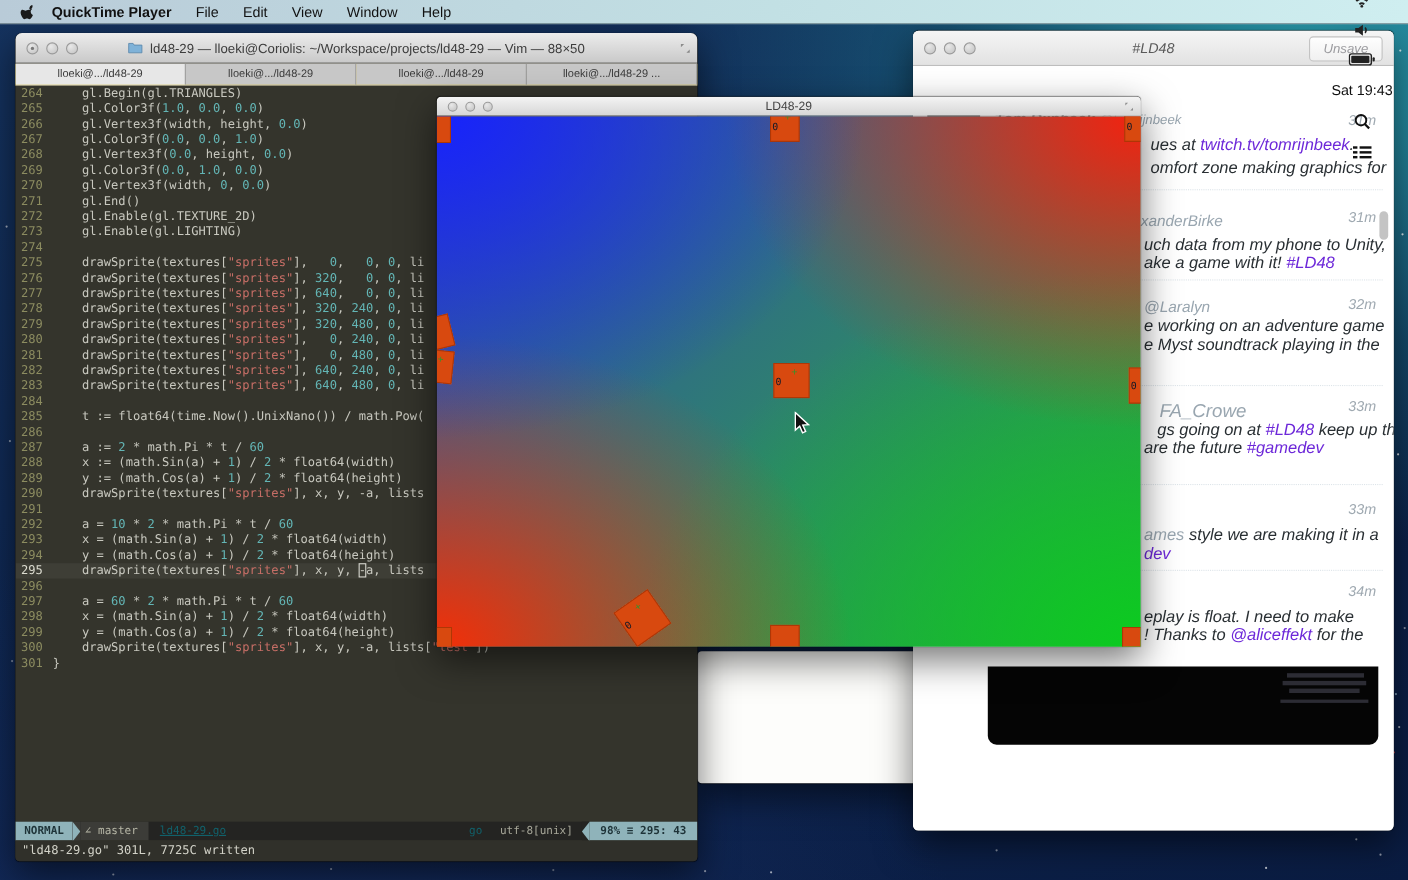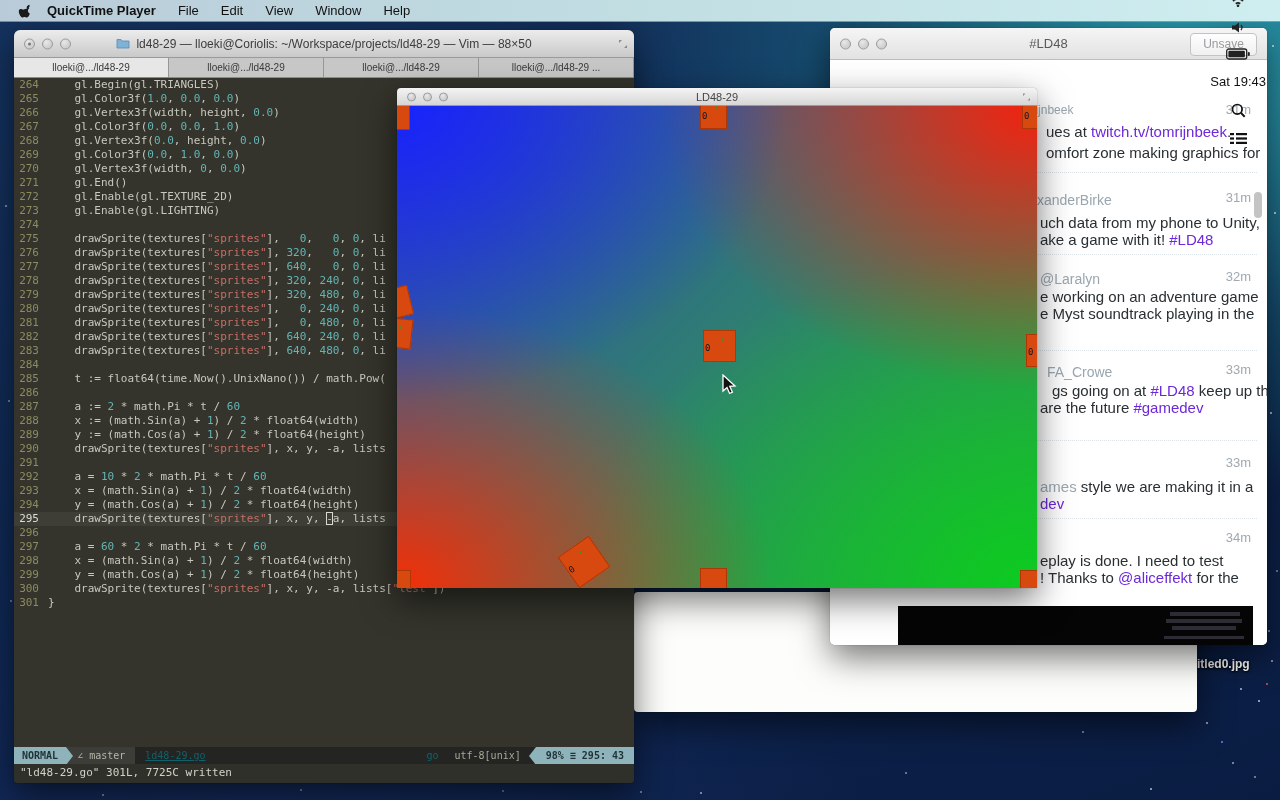--- a/index.html
+++ b/index.html
@@ -52,21 +52,21 @@
   .lights { position:absolute; left:10px; top:50%; transform:translateY(-50%); display:flex; gap:7px; }
   .light { width:11px; height:11px; border-radius:50%; border:1px solid #9a9a9a;
     background:radial-gradient(circle at 35% 30%, #e8e8e8, #c2c2c2); position:relative; }
   .light .dot { position:absolute; left:3px; top:3px; width:3px; height:3px; border-radius:50%; background:#777; }
   .fs-icon { position:absolute; right:6px; top:50%; transform:translateY(-50%); opacity:.6; }
 
   
   .preview-window { left:634px; top:592px; width:563px; height:120px; background:#fdfdfb; border-radius:4px; z-index:2; }
 
   
-  .twitter-window { left:830px; top:28px; width:437px; height:617px; border-radius:5px; background:#fff; z-index:3; overflow:hidden; }
+  .twitter-window { left:830px; top:28px; width:437px; height:727px; border-radius:5px; background:#fff; z-index:3; overflow:hidden;font-style:italic; }
   .tw-titlebar { height:32px; background:linear-gradient(#f5f5f5,#e2e2e2); border-bottom:1px solid #bdbdbd;
     display:flex; align-items:center; justify-content:center; position:relative; }
   .tw-title { font-size:13px; color:#5a5a5a; }
   .unsave-btn { position:absolute; right:10px; top:5px; width:67px; height:23px; border:1px solid #c3c3c3; border-radius:4px;
     background:linear-gradient(#fefefe,#f0f0f0); color:#9b9b9f; font-size:12px; text-align:center; line-height:21px; }
   .tweets { position:absolute; left:0; top:32px; right:0; bottom:0; background:#fff; }
   .tweet { position:absolute; left:0; width:100%; }
   .tw-sep { position:absolute; left:10px; right:10px; border-top:1px dotted #dde4e9; }
   .tw-avatar { position:absolute; width:48px; height:48px; border-radius:4px;
     background:radial-gradient(circle at 40% 35%, #2c2c2c, #101010); }
@@ -169,33 +169,33 @@
           <div class="tw-line" style="left: 210px; top: 24px;"><span>uch data from my phone to Unity,</span></div>
           <div class="tw-line" style="left: 210px; top: 41px;"><span>ake a game with it! </span><span class="tw-link">#LD48</span></div>
         </div>
         <div class="tweet" style="top: 209px;">
           <span class="tw-handle" style="position: absolute; left: 210px; top: 2px; font-size: 14px;">@Laralyn</span>
           <span class="tw-time" style="top: 0px;">32m</span>
           <div class="tw-line" style="left: 210px; top: 19px;"><span>e working on an adventure game</span></div>
           <div class="tw-line" style="left: 210px; top: 36px;"><span>e Myst soundtrack playing in the</span></div>
         </div>
         <div class="tweet" style="top: 302px;">
-          <span class="tw-handle" style="position: absolute; left: 217px; top: 2px; font-size: 14px;">FA_Crowe</span>
+          <span class="tw-handle" style="position: absolute; left: 224px; top: 2px; font-size: 17px;">FA_Crowe</span>
           <span class="tw-time" style="top: 0px;">33m</span>
           <div class="tw-line" style="left: 222px; top: 20px;"><span>gs going on at </span><span class="tw-link">#LD48</span><span> keep up the</span></div>
           <div class="tw-line" style="left: 210px; top: 37px;"><span>are the future </span><span class="tw-link">#gamedev</span></div>
         </div>
         <div class="tweet" style="top: 395px;">
           <span class="tw-time" style="top: 0px;">33m</span>
           <div class="tw-line" style="left: 210px; top: 23px;"><span class="tw-frag-handle">ames </span><span>style we are making it in a</span></div>
           <div class="tw-line" style="left: 210px; top: 40px;"><span class="tw-link">dev</span></div>
         </div>
         <div class="tweet" style="top: 470px;">
           <span class="tw-time" style="top: 0px;">34m</span>
-          <div class="tw-line" style="left: 210px; top: 22px;"><span>eplay is done. I need to test</span></div>
+          <div class="tw-line" style="left: 210px; top: 22px;"><span>eplay is float. I need to make</span></div>
           <div class="tw-line" style="left: 210px; top: 39px;"><span>! Thanks to </span><span class="tw-link">@aliceffekt</span><span> for the</span></div>
           <div class="tw-media" style="left: 68px; top: 76px; width: 355px; height: 71px;">
             <div class="media-noise" style="left: 272px; top: 6px; width: 70px; height: 4px;"></div>
             <div class="media-noise" style="left: 268px; top: 13px; width: 76px; height: 4px;"></div>
             <div class="media-noise" style="left: 274px; top: 20px; width: 64px; height: 4px;"></div>
             <div class="media-noise" style="left: 266px; top: 30px; width: 80px; height: 3px;"></div>
           </div>
         </div>
       </div>
     <div class="scroll-thumb"></div>

